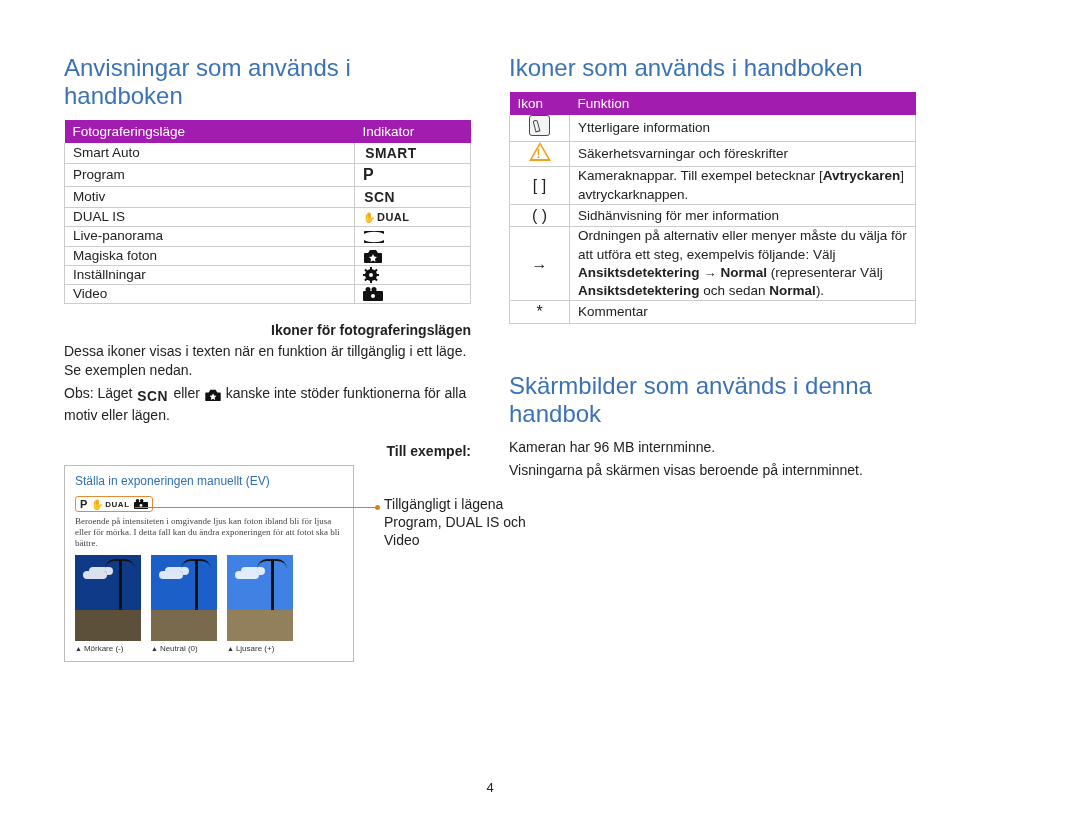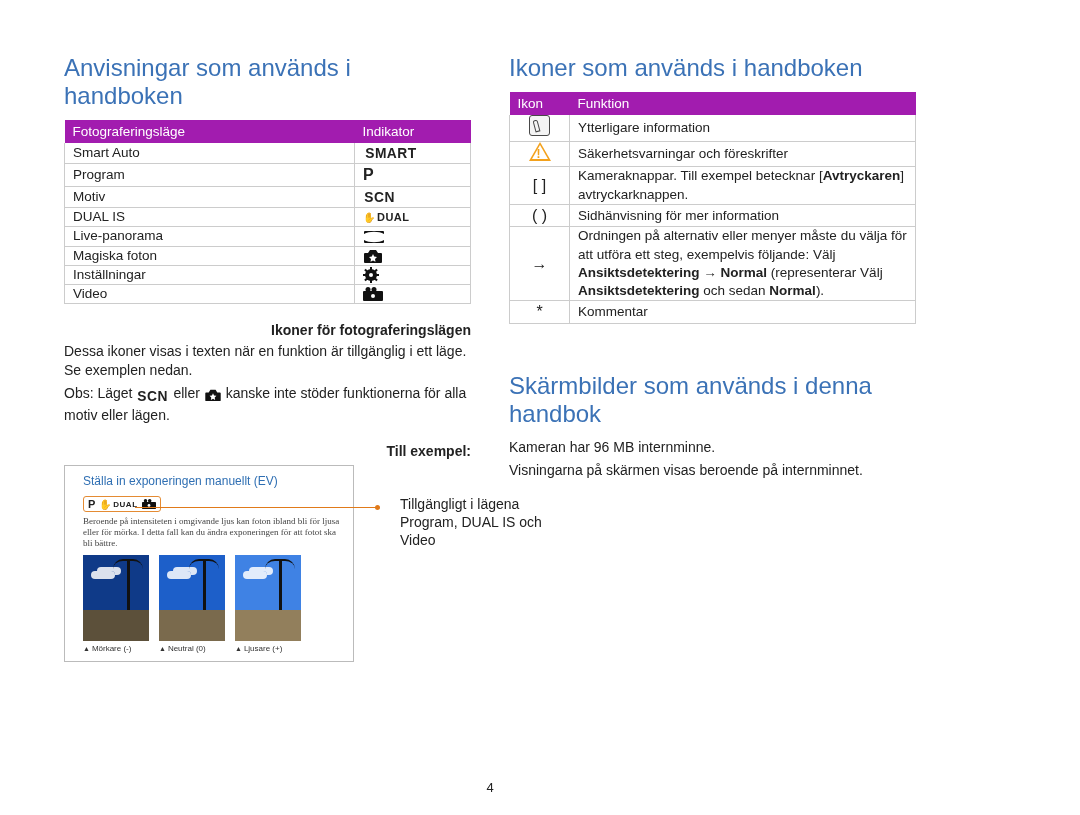--- a/index.html
+++ b/index.html
@@ -113,21 +113,21 @@
     line-height: 1.35;
     margin: 2px 0 4px 0;
   }
   .inline-icon {
     display: inline-block;
     vertical-align: -3px;
   }
   
   .example-box {
     border: 1px solid #bbb;
-    padding: 8px 10px 6px 18px;
+    padding: 8px 10px 6px 10px;
     width: 290px;
     box-sizing: border-box;
     margin-top: 6px;
     position: relative;
   }
   .example-title {
     color: #2f6fb3;
     font-size: 12px;
     margin-bottom: 6px;
   }
@@ -226,21 +226,20 @@
     background: #e07a1a;
     border-radius: 50%;
   }
   .callout-text {
     position: absolute;
     left: 320px;
     top: 30px;
     font-size: 14px;
     line-height: 1.3;
     width: 170px;
-    margin-left: 16px;
   }
   .example-wrap { position: relative; }
 
   
   .info-icon {
     display: inline-block;
     width: 19px; height: 19px;
     border: 1.5px solid #484848;
     border-radius: 3px;
     position: relative;

